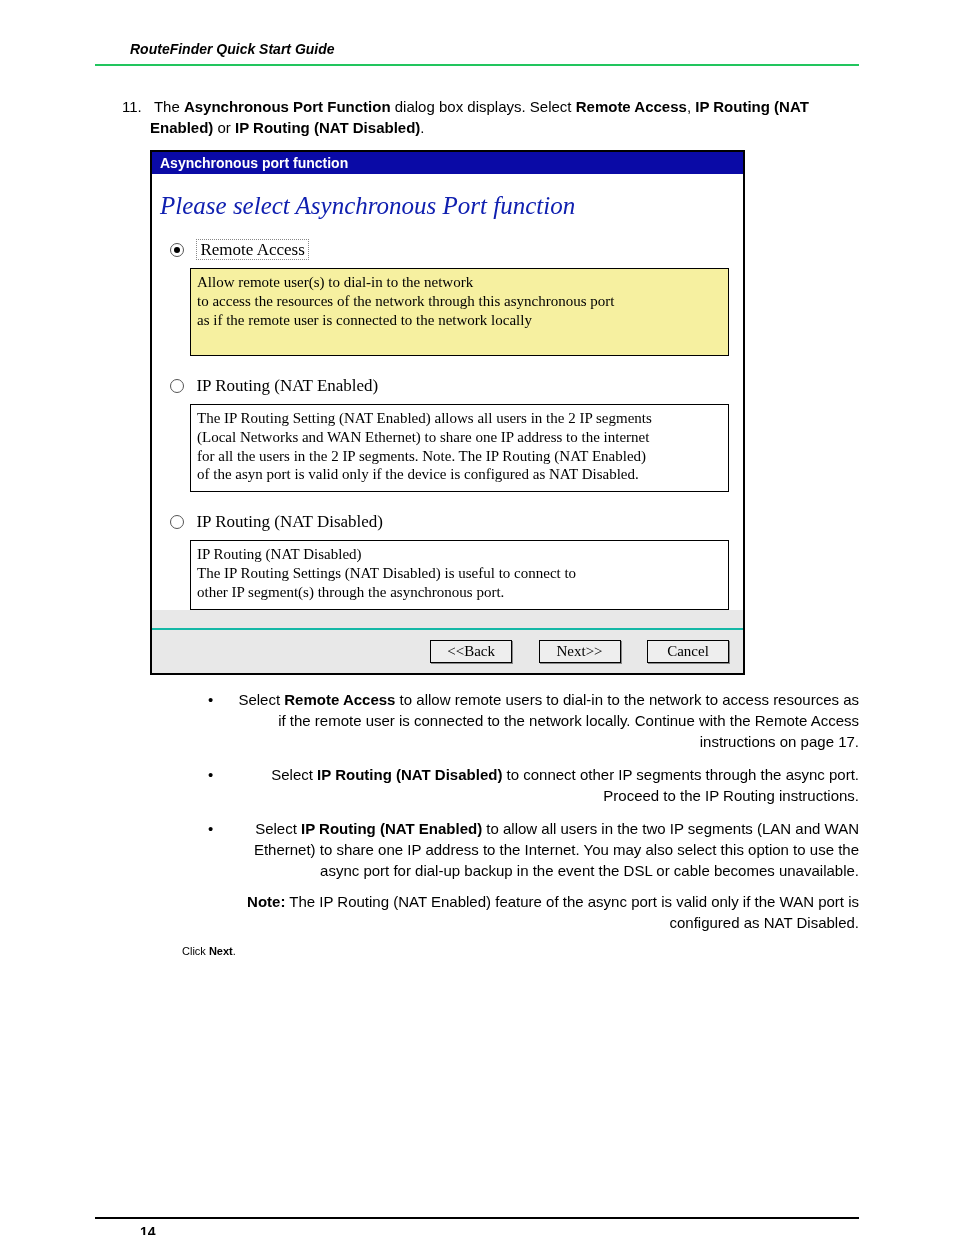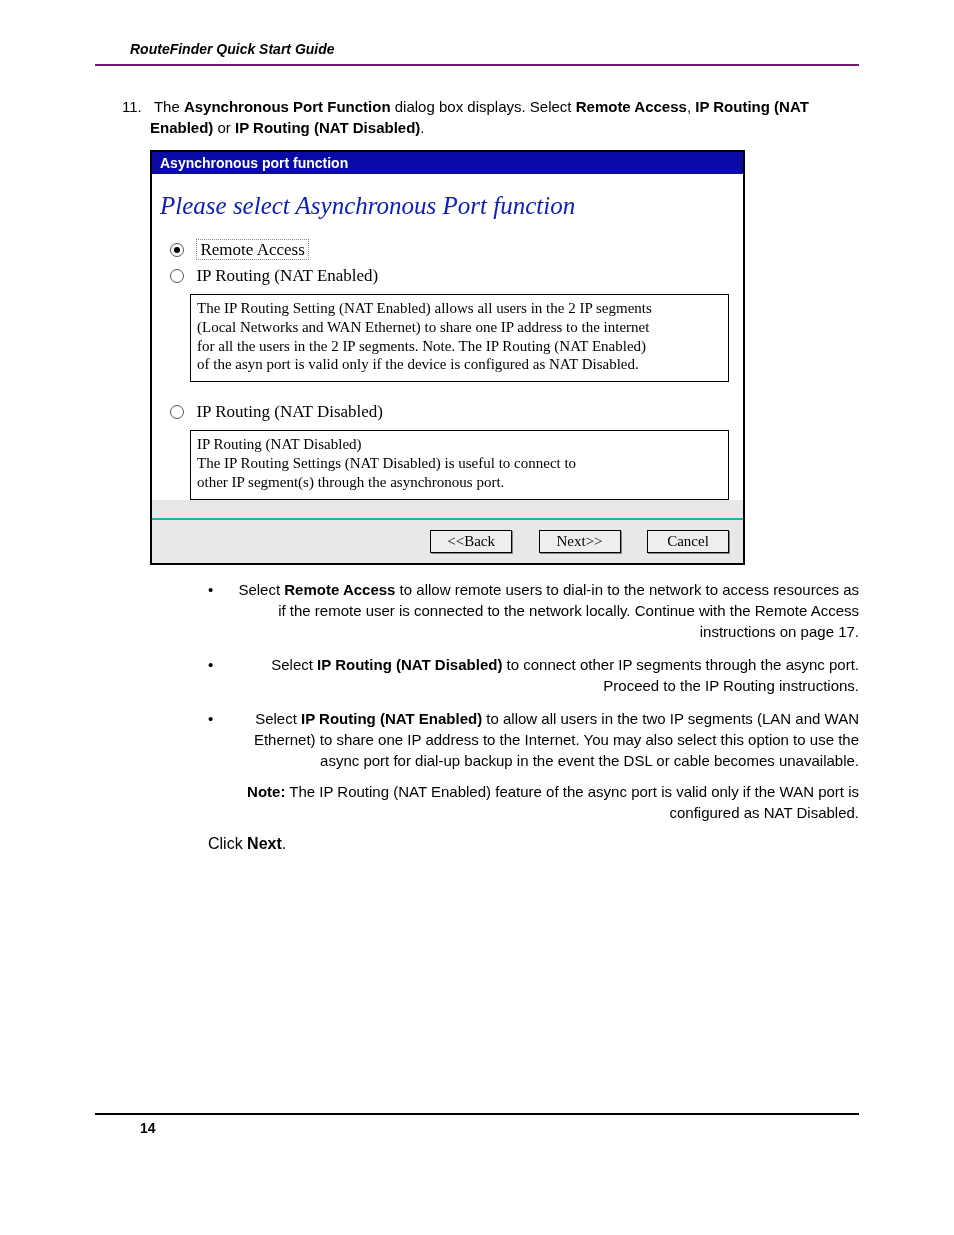--- a/index.html
+++ b/index.html
@@ -8,21 +8,21 @@
     background: #ffffff;
     font-family: Arial, Helvetica, sans-serif;
     color: #000;
     width: 954px;
   }
   .page {
     padding: 40px 95px 40px 95px;
     box-sizing: border-box;
   }
   .header-bar {
-    border-bottom: 2px solid #701a75;
+    border-bottom: 2px solid #22c55e;
     padding: 0 0 6px 35px;
     margin-bottom: 30px;
   }
   .header-title {
     font-weight: bold;
     font-style: italic;
     font-size: 14px;
   }
   .step-block {
     margin-left: 55px;
@@ -144,22 +144,22 @@
     content: "•";
     position: absolute;
     left: 0;
     top: 0;
     font-size: 15px;
   }
   .note-para {
     margin-top: 10px;
   }
   .click-next {
-    margin-left: 58px;
-    font-size: 16px;
+    margin-left: 32px;
+    font-size: 11px;
     margin-top: 4px;
   }
   .footer {
     border-top: 2px solid #000;
     margin-top: 260px;
     padding-top: 4px;
   }
   .page-num {
     font-weight: bold;
     font-size: 14px;
@@ -186,20 +186,23 @@
 
     <div class="dialog">
       <div class="dialog-title">Asynchronous port function</div>
       <div class="dialog-body">
         <div class="dialog-heading">Please select Asynchronous Port function</div>
 
         <div class="option-row">
           <span class="radio selected"></span>
           <span class="opt-label boxed">Remote Access</span>
         </div>
+        <div class="desc-box yellow" style="white-space: pre-line;">Allow remote user(s) to dial-in to the network
+to access the resources of the network through this asynchronous port
+as if the remote user is connected to the network locally</div>
 
         <div class="option-row">
           <span class="radio"></span>
           <span class="opt-label">IP Routing (NAT Enabled)</span>
         </div>
         <div class="desc-box white" style="white-space: pre-line;">The IP Routing Setting (NAT Enabled) allows all users in the 2 IP segments
 (Local Networks and WAN Ethernet) to share one IP address to the internet
 for all the users in the 2 IP segments. Note. The IP Routing (NAT Enabled)
 of the asyn port is valid only if the device is configured as NAT Disabled.</div>
 

